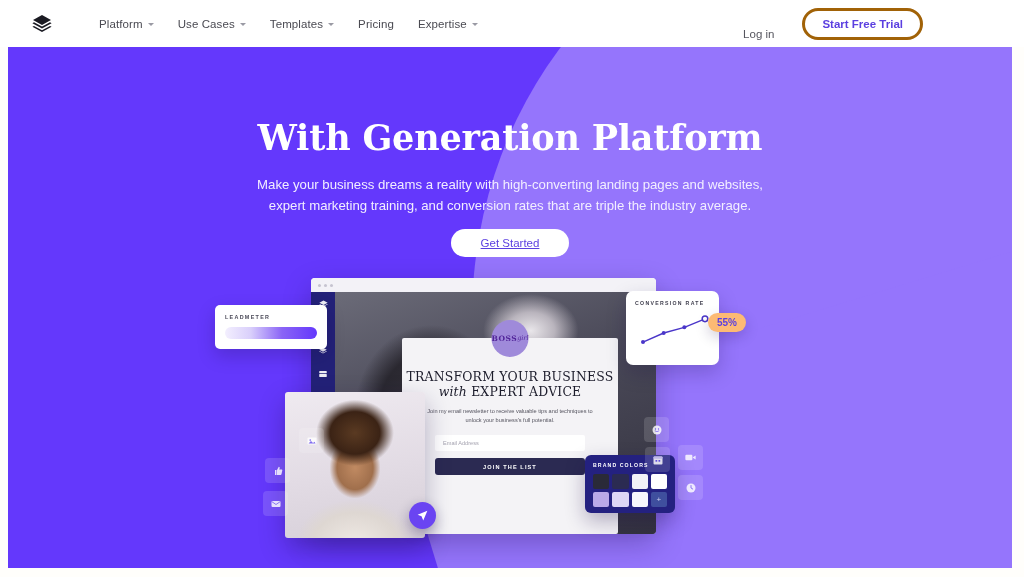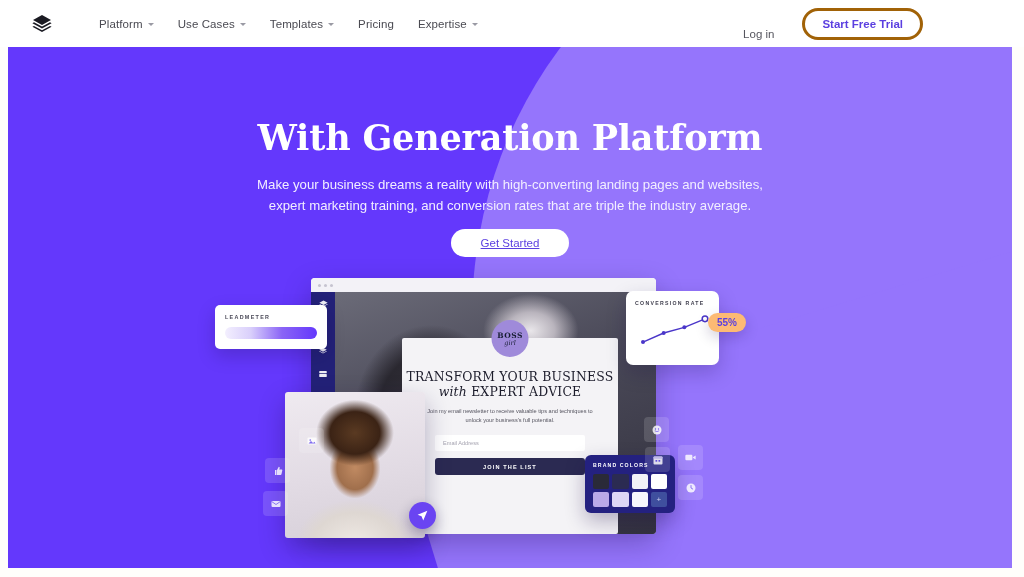--- a/index.html
+++ b/index.html
@@ -105,22 +105,22 @@
       radial-gradient(ellipse 96px 110px at 30% 50%, #35323c 0%, #2a2830 55%, rgba(40,38,48,0) 80%),
       linear-gradient(160deg, #6b6b78 0%, #4b4a59 42%, #33323f 100%);
   }
   .lp-card {
     position: absolute; left: 67px; top: 46px; width: 216px; height: 196px;
     background: #f4f3f6; border-radius: 2px;
   }
   .lp-logo {
     position: absolute; left: 50%; top: -18px; transform: translateX(-50%);
     width: 37px; height: 37px; border-radius: 50%; background: #9f8ada;
-    display: flex; flex-direction: column; align-items: center; justify-content: center;
-    color: #0f172a;
+    display: flex; flex-direction: row; align-items: center; justify-content: center;
+    color: #4c1d95;
   }
   .lp-logo .b1 { font-family: "DejaVu Serif", serif; font-size: 7.5px; letter-spacing: .5px; font-weight: 700; opacity: .95; }
   .lp-logo .b2 { font-family: "DejaVu Serif", serif; font-style: italic; font-size: 6.5px; margin-top: -1px; opacity: .95; }
   .lp-h1 {
     margin-top: 31px; text-align: center; color: #1b1b2a;
     font-family: "DejaVu Serif", "Liberation Serif", serif;
     font-size: 12.4px; line-height: 15px; letter-spacing: .2px;
   }
   .lp-h1 .ital { font-style: italic; }
   .lp-p {

